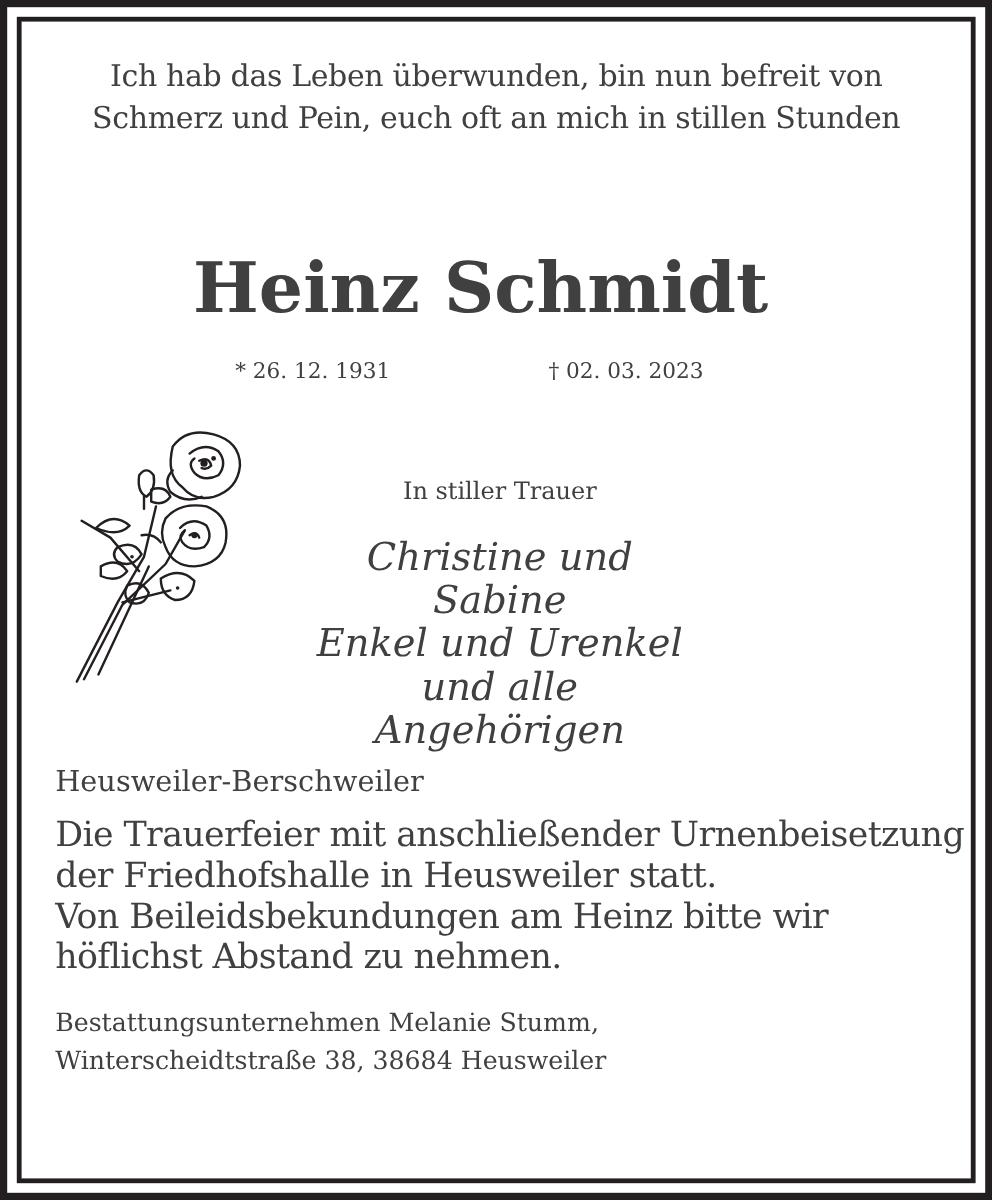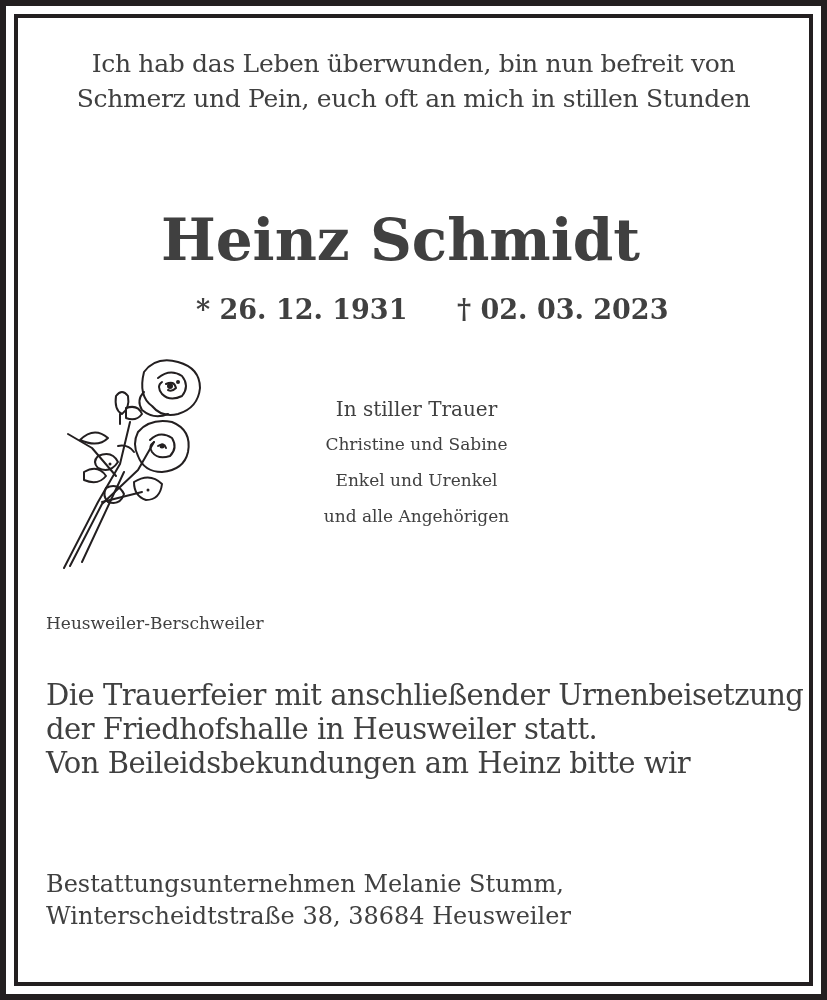--- a/index.html
+++ b/index.html
@@ -17,43 +17,43 @@
     position: absolute; left: 0; width: 827px; top: 46px;
     text-align: center; font-size: 25px; line-height: 35px;
     letter-spacing: -0.3px;
   }
   .name {
     position: absolute; left: 4px; width: 793px; top: 205px;
     text-align: center; font-size: 58px; font-weight: bold; line-height: 70px;
     letter-spacing: 0px;
   }
   .dates {
-    position: absolute; top: 292px; font-size: 27px; line-height: 36px; font-weight: bold;
+    position: absolute; top: 292px; font-size: 18px; line-height: 36px;
   }
   .birth { left: 196px; }
   .death { left: 438px; margin-left: 19px; }
   .rose {
     position: absolute; left: 58px; top: 352px; width: 150px; height: 222px;
   }
   .mourn {
     position: absolute; left: 250px; width: 333px; top: 392px;
     text-align: center;
   }
   .mourn .head { font-size: 20px; line-height: 34px; }
-  .mourn .fam { font-size: 17px; line-height: 36px; margin-top: 0; }
+  .mourn .fam { font-size: 32px; line-height: 36px; font-style: italic; margin-top: 20px; }
   .place {
-    position: absolute; left: 46px; top: 605px; font-size: 17px; line-height: 36px;
+    position: absolute; left: 46px; top: 633px; font-size: 24px; line-height: 36px;
   }
   .body-text {
     position: absolute; left: 46px; top: 678px; width: 760px;
     font-size: 29px; line-height: 34px; letter-spacing: -0.5px;
   }
   .undertaker {
-    position: absolute; left: 46px; top: 868px; width: 760px;
-    font-size: 24px; line-height: 32px;
+    position: absolute; left: 46px; top: 836px; width: 760px;
+    font-size: 21px; line-height: 32px;
   }
 </style>
 </head>
 <body>
 
 <div class="frame-outer">
   <div class="frame-inner"></div>
 </div>
 
 <div class="poem serif">
@@ -112,18 +112,19 @@
     <div>und alle Angehörigen</div>
   </div>
 </div>
 
 <div class="place serif">Heusweiler-Berschweiler</div>
 
 <div class="body-text serif">
   <div>Die Trauerfeier mit anschließender Urnenbeisetzung</div>
   <div>der Friedhofshalle in Heusweiler statt.</div>
   <div>Von Beileidsbekundungen am Heinz bitte wir</div>
+  <div>höflichst Abstand zu nehmen.</div>
 </div>
 
 <div class="undertaker serif">
   <div>Bestattungsunternehmen Melanie Stumm,</div>
   <div>Winterscheidtstraße 38, 38684 Heusweiler</div>
 </div>
 
 </body></html>

